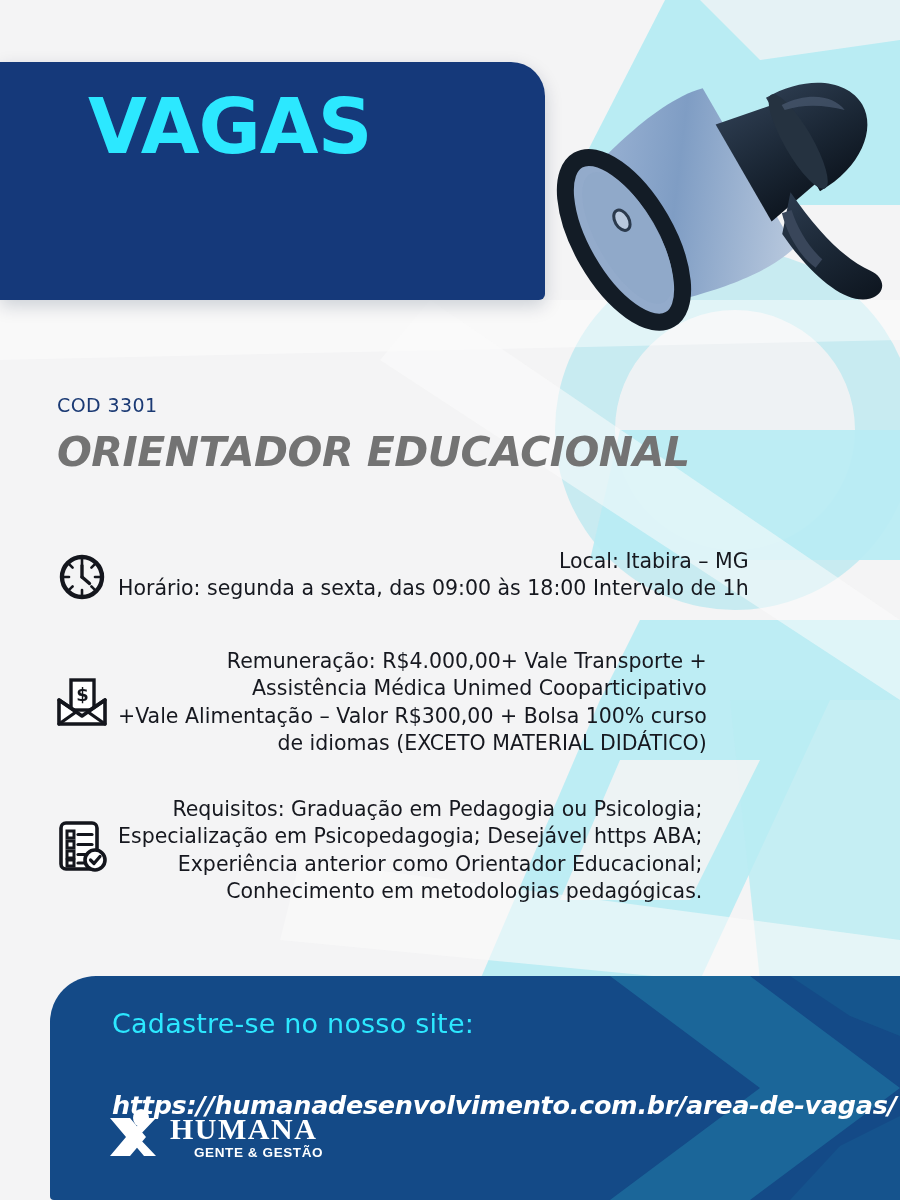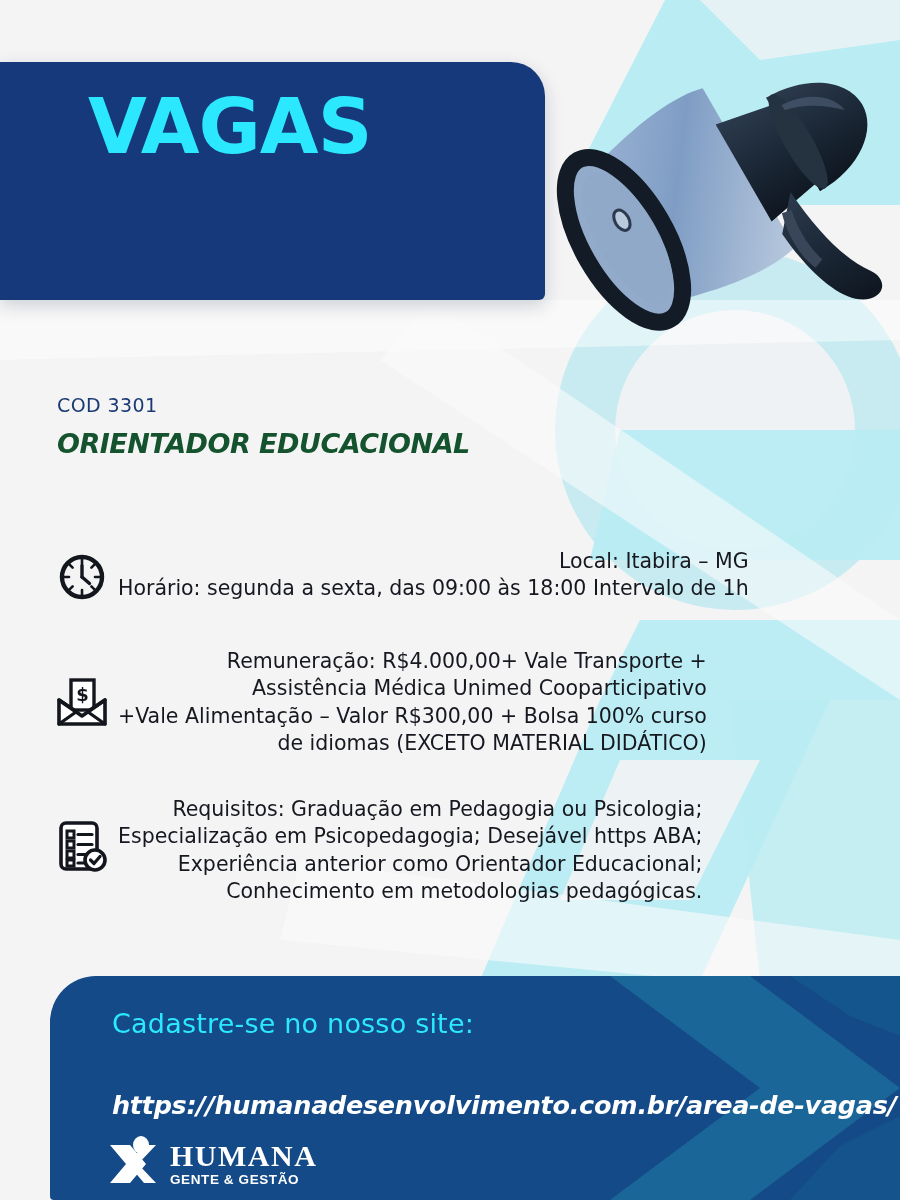--- a/index.html
+++ b/index.html
@@ -56,25 +56,25 @@
   .code {
     position:absolute; left:57px; top:394px; z-index:6;
     color:#1b3a74;
     font-family:"DejaVu Sans", sans-serif;
     font-size:19px;
     font-weight:500;
     letter-spacing:.4px;
   }
   .job-title {
     position:absolute; left:57px; top:428px; z-index:6;
-    color:#14532d;
+    color:#737373;
     font-family:"DejaVu Sans", sans-serif;
     font-weight:bold;
     font-style:italic;
-    font-size:27px;
+    font-size:41px;
     letter-spacing:-.5px;
     white-space:nowrap;
   }
 
   
   .info-block {
     position:absolute; left:46px; z-index:6;
     display:flex;
     align-items:flex-start;
     width:820px;
@@ -131,37 +131,38 @@
     font-family:"DejaVu Sans", sans-serif;
     font-style:italic;
     font-weight:bold;
     font-size:25.5px;
     letter-spacing:-.3px;
     white-space:nowrap;
     margin-top:35px;
   }
 
   
-  .logo { position:absolute; left:108px; top:1135px; z-index:7; display:flex; align-items:center; gap:6px; }
+  .logo { position:absolute; left:108px; top:1108px; z-index:7; display:flex; align-items:center; gap:6px; }
   .logo-mark { width:56px; height:58px; display:block; }
   .logo-words { display:flex; flex-direction:column; line-height:1; }
   .logo-name {
     color:#ffffff;
     font-family:"Liberation Serif", serif;
     font-weight:bold;
     font-size:30px;
     letter-spacing:1.5px;
   }
   .logo-tag {
     color:#ffffff;
     font-family:"Liberation Sans", sans-serif;
     font-weight:bold;
     font-size:13.5px;
     letter-spacing:.6px;
     margin-top:2px;
+    margin-left:24px;
   }
 </style>
 </head>
 <body>
 
 <div id="poster">
 
   <div class="bg-layer">
     <svg viewBox="0 0 900 1200" xmlns="http://www.w3.org/2000/svg" aria-hidden="true">
       <rect x="0" y="0" width="900" height="1200" fill="#f4f4f5"></rect>

